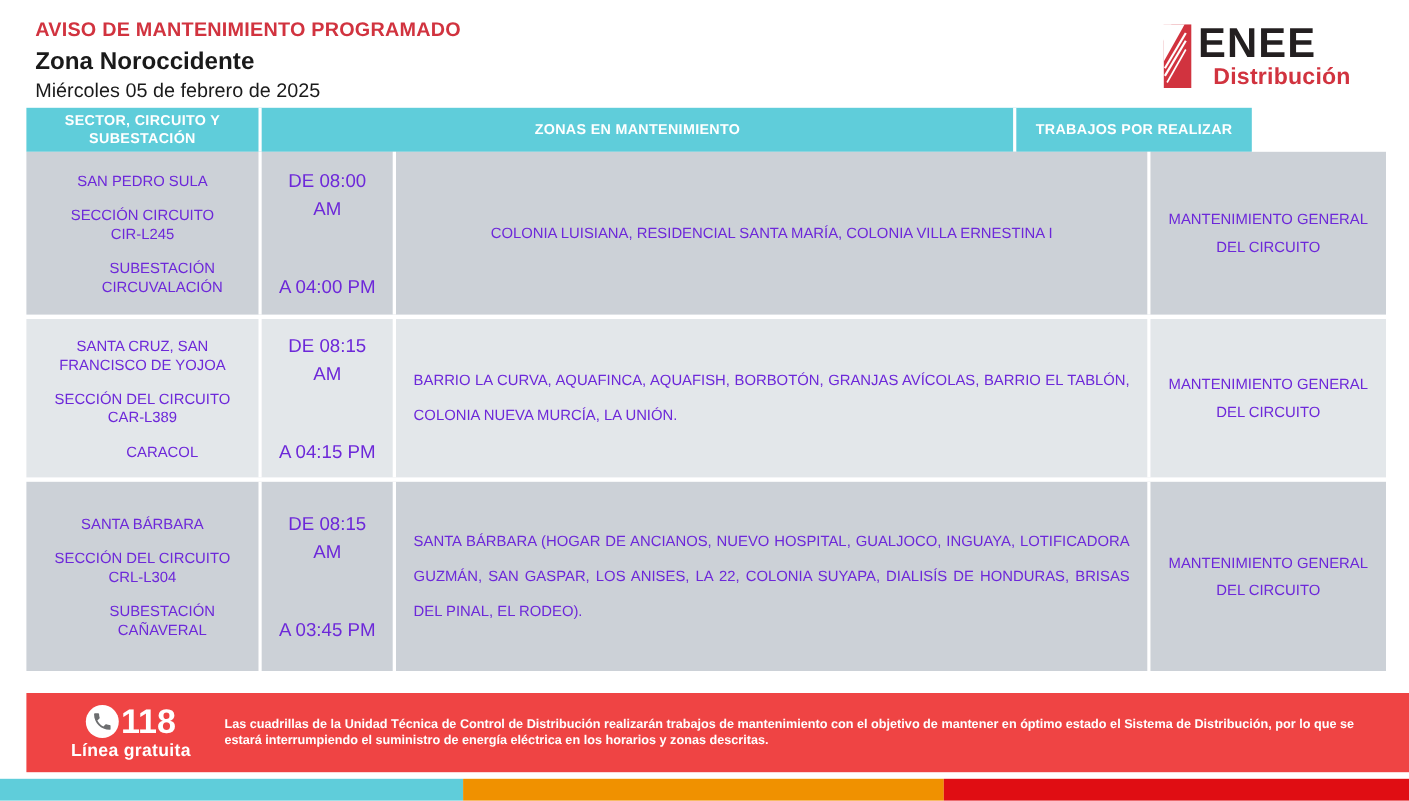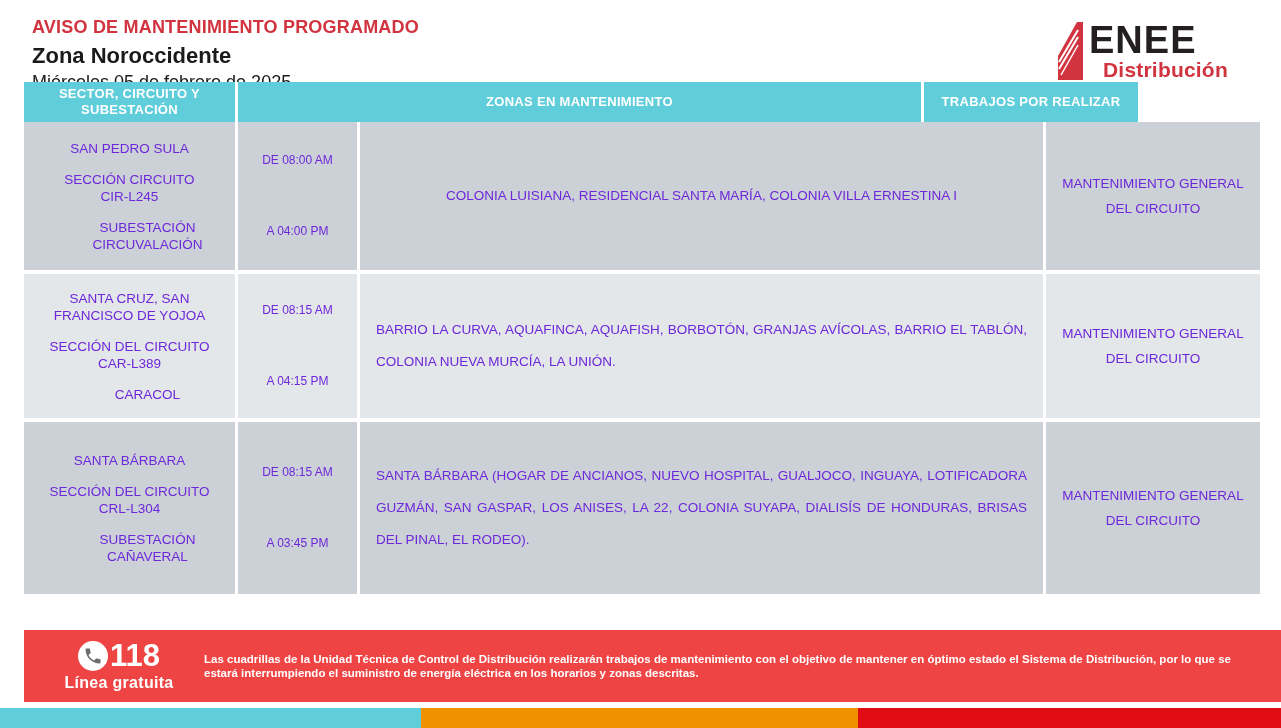--- a/index.html
+++ b/index.html
@@ -86,21 +86,21 @@
     font-weight: bold;
     color: #d1333f;
     letter-spacing: 0.2px;
     line-height: 23px;
   }
 
   
   .table {
     position: absolute;
     left: 24px;
-    top: 82px;
+    top: 98px;
     width: 1236px;
   }
   .trow {
     display: flex;
     width: 100%;
     align-items: stretch;
   }
   .thead .tcell {
     background: #5fcdda;
     color: #ffffff;
@@ -154,21 +154,21 @@
   }
   .sector-block .seg { margin-bottom: 14px; }
   .sector-block .seg:last-child { margin-bottom: 0; margin-left: 36px; }
 
   .horario-block {
     display: flex;
     flex-direction: column;
     align-items: center;
     justify-content: center;
     width: 100%;
-    font-size: 12px;
+    font-size: 17px;
     line-height: 25px;
     gap: 46px;
   }
 
   .zonas-text {
     width: 100%;
     align-self: center;
     text-align: justify;
     text-align-last: left;
     font-size: 13.5px;

